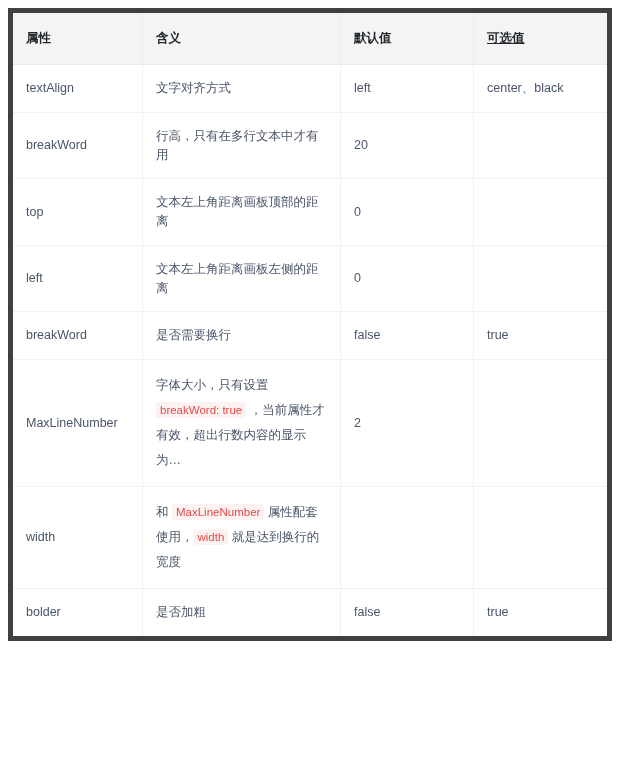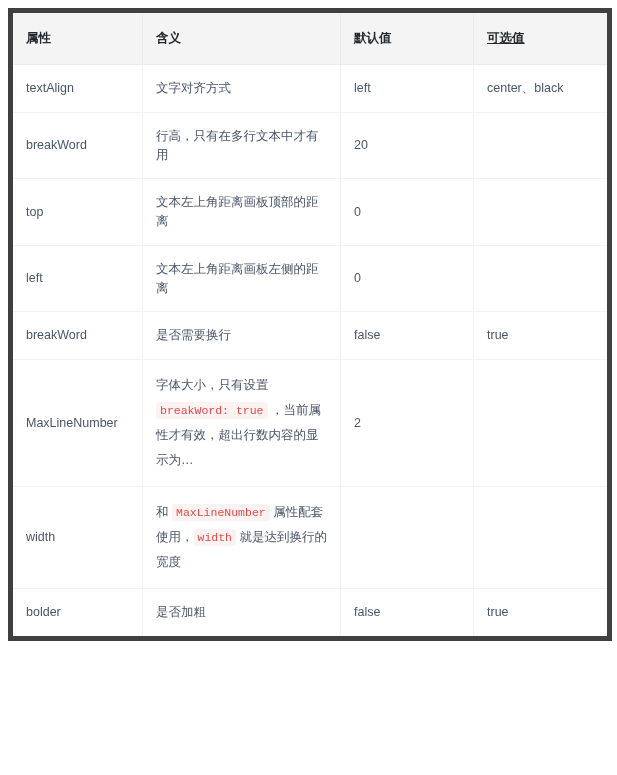--- a/index.html
+++ b/index.html
@@ -64,21 +64,21 @@
   table.props-table tbody td:last-child { border-right: none; }
 
   table.props-table tbody tr.row-tall td { padding-top: 13px; padding-bottom: 13px; }
 
   table.props-table tbody tr:last-child td { border-bottom: none; }
 
   .cell-desc { line-height: 2.0; }
   .cell-name { color: #4a5568; }
 
   code.inline-code {
-    font-family: Liberation Mono, monospace;
+    font-family: Liberation Sans, sans-serif;
     background: #fdf2f2;
     color: #e24a4a;
     padding: 2px 4px;
     border-radius: 3px;
     font-size: 11.5px;
     white-space: nowrap;
   }
 </style>
 </head>
 <body>

